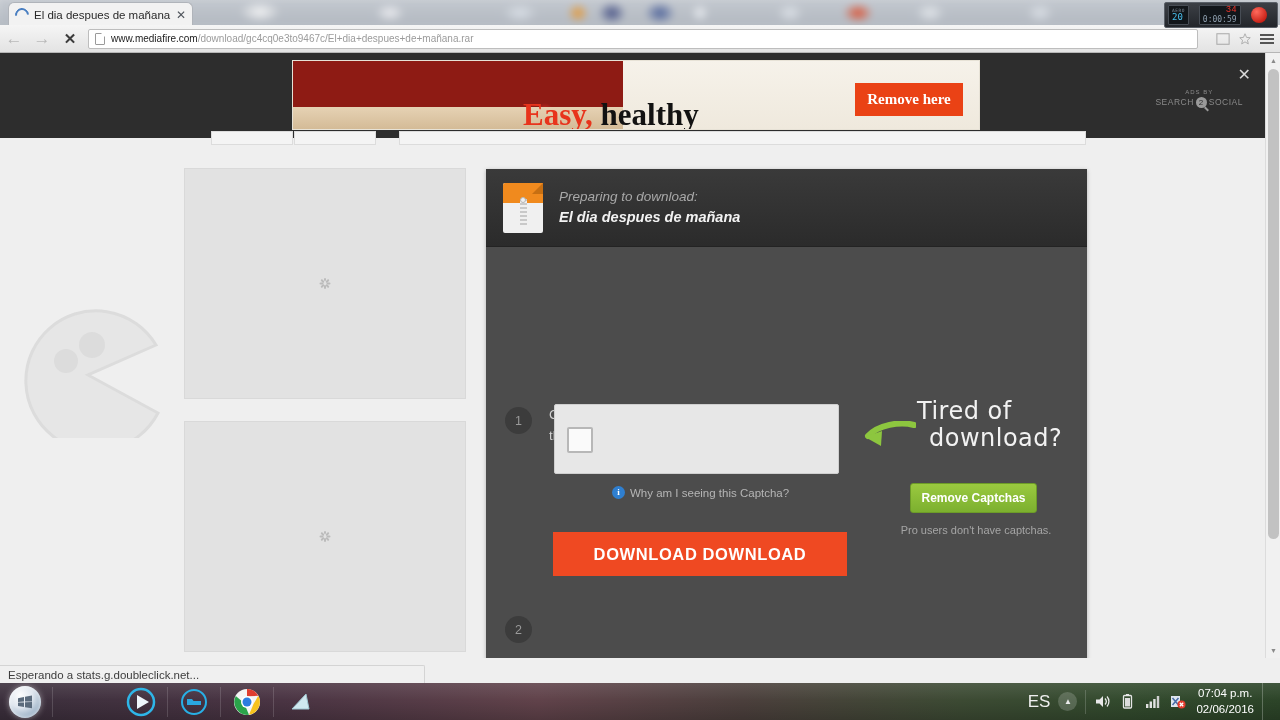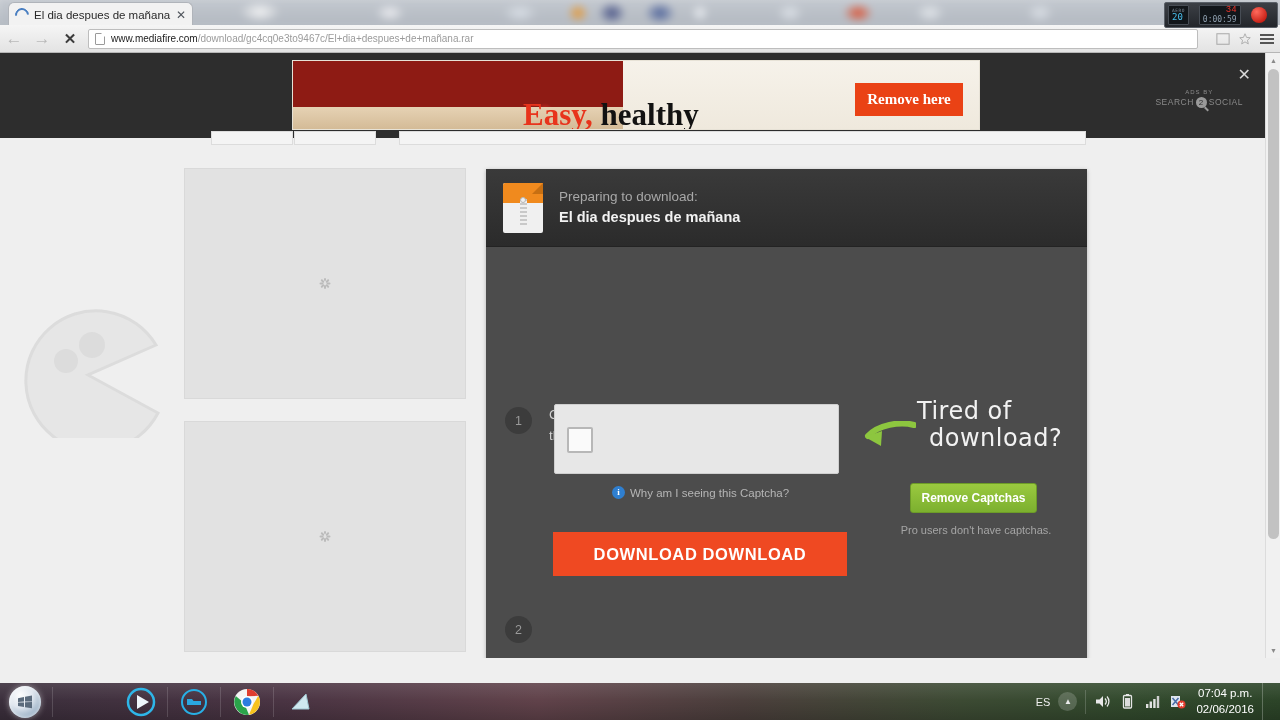--- a/index.html
+++ b/index.html
@@ -201,21 +201,21 @@
   .file-icon .zipper {
     position: absolute; left: 50%; top: 16px; width: 7px; margin-left: -3.5px;
     height: 28px;
     background: repeating-linear-gradient(180deg,#c9c9c9 0 2px,#f0f0f0 2px 4px);
   }
   .file-icon .pull {
     position: absolute; left: 50%; top: 14px; margin-left: -3px;
     width: 6px; height: 6px; border: 1.5px solid #b5b5b5; border-radius: 50%;
     background: #f0f0f0;
   }
-  .head-texts { line-height: 1.45; }
+  .head-texts { line-height: 1.45; font-style: italic; }
   .prep { font-size: 13.5px; color: #a8a8a8; }
   .fname { font-size: 14.5px; color: #f2f2f2; font-weight: bold; }
 
   .panel-body { position: relative; padding: 27px 0 0 0; }
   .step { position: absolute; display: flex; }
   .stepnum {
     width: 27px; height: 27px; border-radius: 50%; background: #3c3c3c;
     color: #9a9a9a; font-size: 12.5px; display: flex; align-items: center;
     justify-content: center;
   }
@@ -318,21 +318,21 @@
   .orb .flag { width: 16px; height: 14px; }
   .tb-sep { width: 1px; height: 30px; background: rgba(255,255,255,.15); margin: 0 4px; }
   .tb-app {
     width: 44px; height: 33px; display: flex; align-items: center;
     justify-content: center; cursor: pointer; border-radius: 3px;
   }
   .tray {
     margin-left: auto; display: flex; align-items: center; height: 37px;
     padding-right: 8px; gap: 8px;
   }
-  .lang { font-size: 11px; color: #efefef; }
+  .lang { font-size: 17px; color: #efefef; }
   .tray-up {
     width: 19px; height: 19px; border-radius: 50%;
     background: rgba(255,255,255,.18); display: flex; align-items: center;
     justify-content: center; font-size: 8px; color: #eaeaea; cursor: pointer;
   }
   .tray-divider { width: 1px; height: 24px; background: rgba(255,255,255,.18); }
   .tray-ico { width: 17px; height: 17px; cursor: pointer; }
   .clock {
     color: #fff; font-size: 11.5px; text-align: center; line-height: 1.35;
     margin-left: 2px; cursor: pointer;
@@ -505,20 +505,21 @@
       <div class="promo-note">Pro users don't have captchas.</div>
     </div>
   </div>
 
   <div class="scrollbar">
     <div class="sb-arrow up">▲</div>
     <div class="sb-thumb"></div>
     <div class="sb-arrow down">▼</div>
   </div>
 
+  <div class="statusbar">Esperando a stats.g.doubleclick.net...</div>
 
   <div class="taskbar">
     <div class="startorb">
       <div class="orb">
         <svg class="flag" viewBox="0 0 16 14">
           <path d="M1 3.2 L7 2 L7 6.6 L1 6.9 Z" fill="#5b6b7c"></path>
           <path d="M8 1.8 L15 0.6 L15 6.4 L8 6.6 Z" fill="#5b6b7c"></path>
           <path d="M1 7.6 L7 7.4 L7 12 L1 10.9 Z" fill="#5b6b7c"></path>
           <path d="M8 7.3 L15 7.1 L15 13.2 L8 12.2 Z" fill="#5b6b7c"></path>
         </svg>

